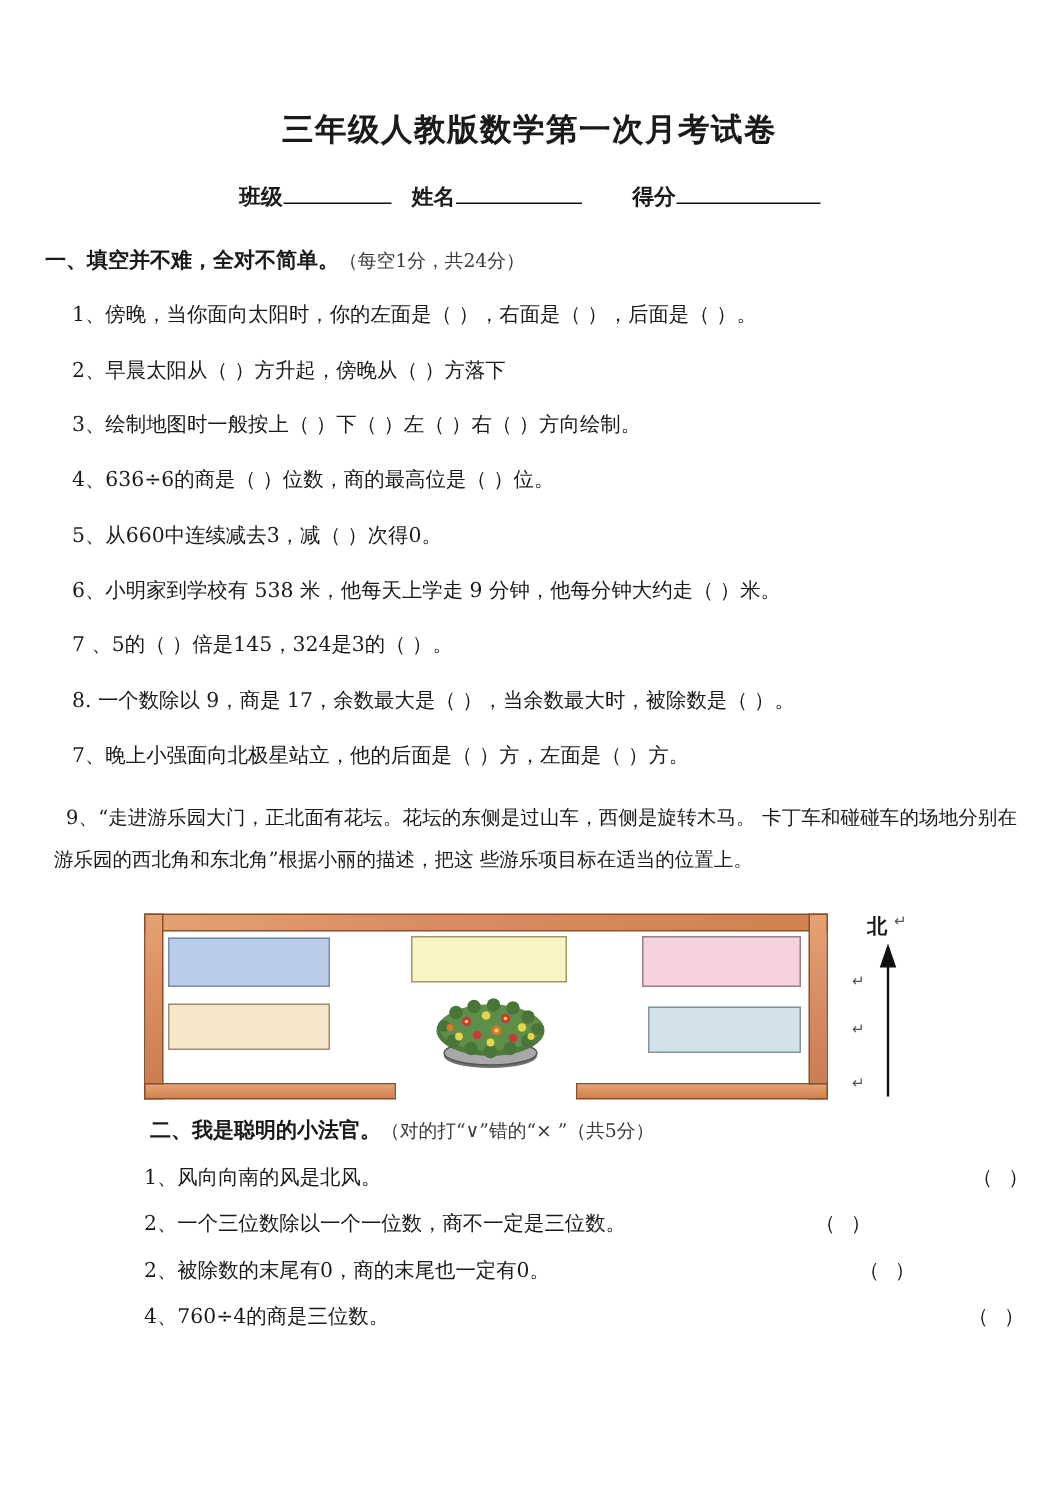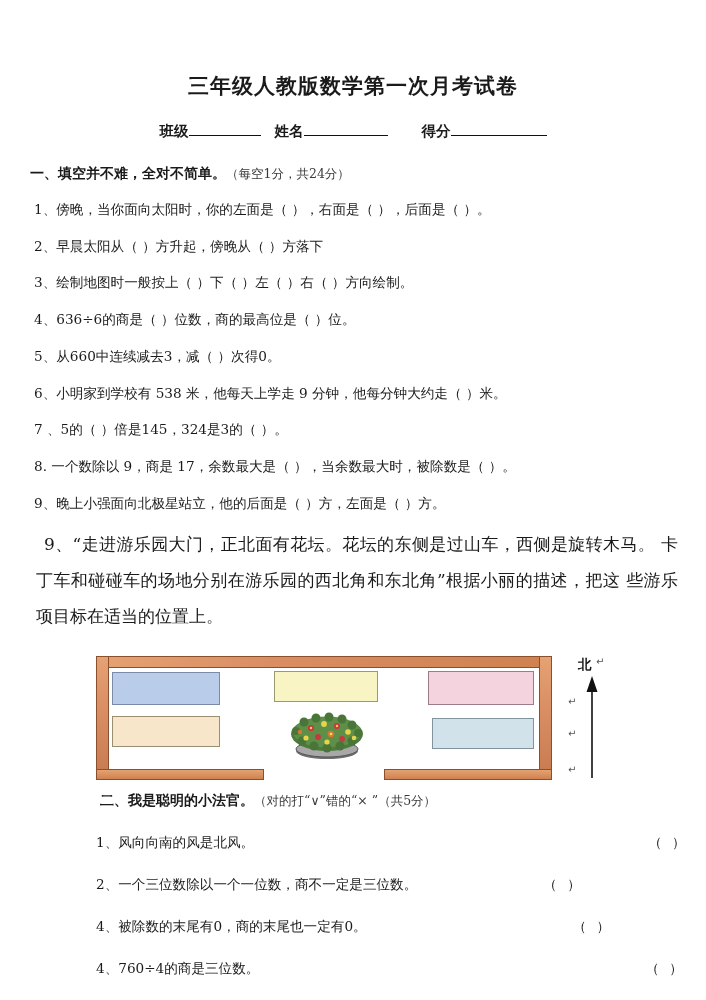--- a/index.html
+++ b/index.html
@@ -66,46 +66,46 @@
   }
   .section-heading .note {
     font-weight: normal;
     font-size: 12.5px;
     color: #3a3a3a;
   }
   #sec1-heading { padding: 24px 0 0 30px; }
   #sec2-heading { padding: 0 0 0 100px; }
 
   
-  .q-list { margin: 4px; padding: 0; list-style: none; }
+  .q-list { margin: 18px; padding: 0; list-style: none; }
   .q-item {
     font-size: 13.6px;
     font-family: "DejaVu Serif", "Liberation Serif", serif;
     line-height: 1.45;
     white-space: nowrap;
   }
   .q-sec1 { padding-left: 30px; margin-top: 17px; }
   .q-para {
-    font-size: 17px;
+    font-size: 13px;
     font-family: "DejaVu Serif", "Liberation Serif", serif;
     line-height: 2.1;
     padding: 0 28px 0 36px;
     text-align: justify;
     margin-top: 14px;
   }
   .q-para .indent { padding-left: 8px; }
 
   
   .judge-row {
     display: flex;
     align-items: flex-end;
     font-size: 13.6px;
     font-family: "DejaVu Serif", "Liberation Serif", serif;
     padding-left: 96px;
-    margin-top: 24px;
+    margin-top: 13px;
     gap: 47px;
   }
   .judge-text { white-space: nowrap; }
   .judge-mark {
     white-space: nowrap;
     font-size: 13.6px;
     letter-spacing: 3px;
   }
 
   
@@ -221,21 +221,21 @@
 
   <ul class="q-list">
     <li class="q-item q-sec1">1、傍晚，当你面向太阳时，你的左面是（   ），右面是（   ），后面是（   ）。</li>
     <li class="q-item q-sec1">2、早晨太阳从（     ）方升起，傍晚从（     ）方落下</li>
     <li class="q-item q-sec1">3、绘制地图时一般按上（  ）下（  ）左（  ）右（  ）方向绘制。</li>
     <li class="q-item q-sec1">4、636÷6的商是（    ）位数，商的最高位是（    ）位。</li>
     <li class="q-item q-sec1">5、从660中连续减去3，减（     ）次得0。</li>
     <li class="q-item q-sec1">6、小明家到学校有 538 米，他每天上学走 9 分钟，他每分钟大约走（     ）米。</li>
     <li class="q-item q-sec1">7 、5的（     ）倍是145，324是3的（      ）。</li>
     <li class="q-item q-sec1">8.  一个数除以 9，商是 17，余数最大是（  ），当余数最大时，被除数是（  ）。</li>
-    <li class="q-item q-sec1">9、晚上小强面向北极星站立，他的后面是（   ）方，左面是（   ）方。</li>
+    <li class="q-item q-sec1">7、晚上小强面向北极星站立，他的后面是（   ）方，左面是（   ）方。</li>
   </ul>
 
   <div class="q-para">
     <span class="indent">9、“走进游乐园大门，正北面有花坛。花坛的东侧是过山车，西侧是旋转木马。</span>
     <span>卡丁车和碰碰车的场地分别在游乐园的西北角和东北角”根据小丽的描述，把这</span>
     <span>些游乐项目标在适当的位置上。</span>
   </div>
 
   <div class="diagram-wrap">
     <div class="park">
@@ -315,21 +315,21 @@
       <span class="judge-text">1、风向向南的风是北风。</span>
       <span style="display:inline-block;width:300px"></span>
       <span class="judge-mark">（     ）</span>
     </div>
     <div class="judge-row">
       <span class="judge-text">2、一个三位数除以一个一位数，商不一定是三位数。</span>
       <span style="display:inline-block;width:32px"></span>
       <span class="judge-mark">（     ）</span>
     </div>
     <div class="judge-row">
-      <span class="judge-text">4、被除数的末尾有0，商的末尾也一定有0。</span>
+      <span class="judge-text">2、被除数的末尾有0，商的末尾也一定有0。</span>
       <span style="display:inline-block;width:112px"></span>
       <span class="judge-mark">（     ）</span>
     </div>
     <div class="judge-row">
       <span class="judge-text">4、760÷4的商是三位数。</span>
       <span style="display:inline-block;width:292px"></span>
       <span class="judge-mark">（     ）</span>
     </div>
   </div>
 

